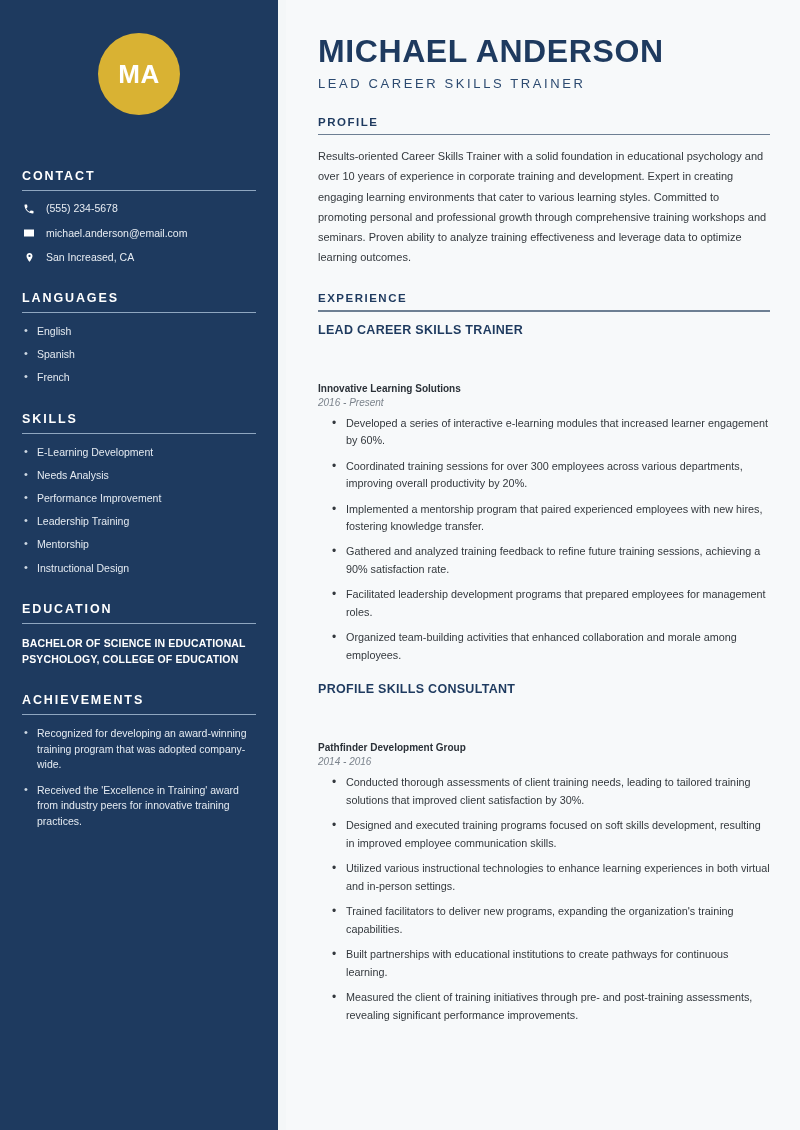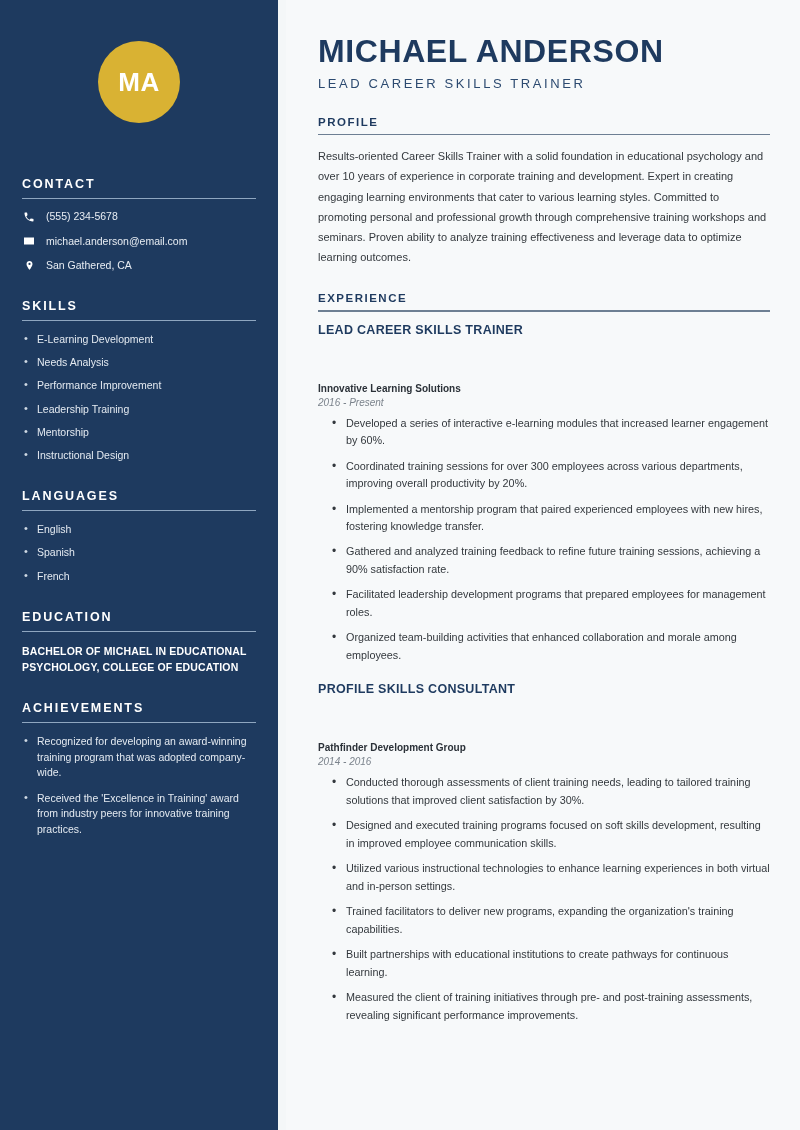--- a/index.html
+++ b/index.html
@@ -21,21 +21,21 @@
     height: 1130px;
     display: flex;
     background: #f4f7f8;
   }
 
   
   .sidebar {
     width: 278px;
     flex: 0 0 278px;
     background: #1e3a5f;
-    padding: 8px 22px;
+    padding: 0 22px;
     color: #ffffff;
     position: relative;
   }
 
   .gap-strip {
     width: 8px;
     flex: 0 0 8px;
     background: #f4f7f8;
   }
 
@@ -248,51 +248,51 @@
         </span>
         <span class="txt">michael.anderson@email.com</span>
       </div>
 
       <div class="contact-row">
         <span class="ico">
           <svg viewBox="0 0 24 24" width="11" height="13">
               <path d="M12 2C8.4 2 5.5 4.9 5.5 8.5c0 4.9 6.5 13 6.5 13s6.5-8.1 6.5-13C18.5 4.9 15.6 2 12 2zm0 8.9a2.4 2.4 0 110-4.8 2.4 2.4 0 010 4.8z"></path>
             </svg>
         </span>
-        <span class="txt">San Gathered, CA</span>
-      </div>
+        <span class="txt">San Increased, CA</span>
+      </div>
+    </section>
+
+    <section class="side-section">
+      <div class="side-head">LANGUAGES</div>
+      <div class="side-rule"></div>
+      <ul class="side-list">
+        <li>English</li>
+        <li>Spanish</li>
+        <li>French</li>
+      </ul>
     </section>
 
     <section class="side-section">
       <div class="side-head">SKILLS</div>
       <div class="side-rule"></div>
       <ul class="side-list">
         <li>E-Learning Development</li>
         <li>Needs Analysis</li>
         <li>Performance Improvement</li>
         <li>Leadership Training</li>
         <li>Mentorship</li>
         <li>Instructional Design</li>
       </ul>
     </section>
 
     <section class="side-section">
-      <div class="side-head">LANGUAGES</div>
-      <div class="side-rule"></div>
-      <ul class="side-list">
-        <li>English</li>
-        <li>Spanish</li>
-        <li>French</li>
-      </ul>
-    </section>
-
-    <section class="side-section">
       <div class="side-head">EDUCATION</div>
       <div class="side-rule"></div>
-      <div class="edu-entry">BACHELOR OF MICHAEL IN EDUCATIONAL PSYCHOLOGY, COLLEGE OF EDUCATION</div>
+      <div class="edu-entry">BACHELOR OF SCIENCE IN EDUCATIONAL PSYCHOLOGY, COLLEGE OF EDUCATION</div>
     </section>
 
     <section class="side-section">
       <div class="side-head">ACHIEVEMENTS</div>
       <div class="side-rule"></div>
       <ul class="side-list wrapped">
         <li>Recognized for developing an award-winning training program that was adopted company-wide.</li>
         <li>Received the 'Excellence in Training' award from industry peers for innovative training practices.</li>
       </ul>
     </section>

